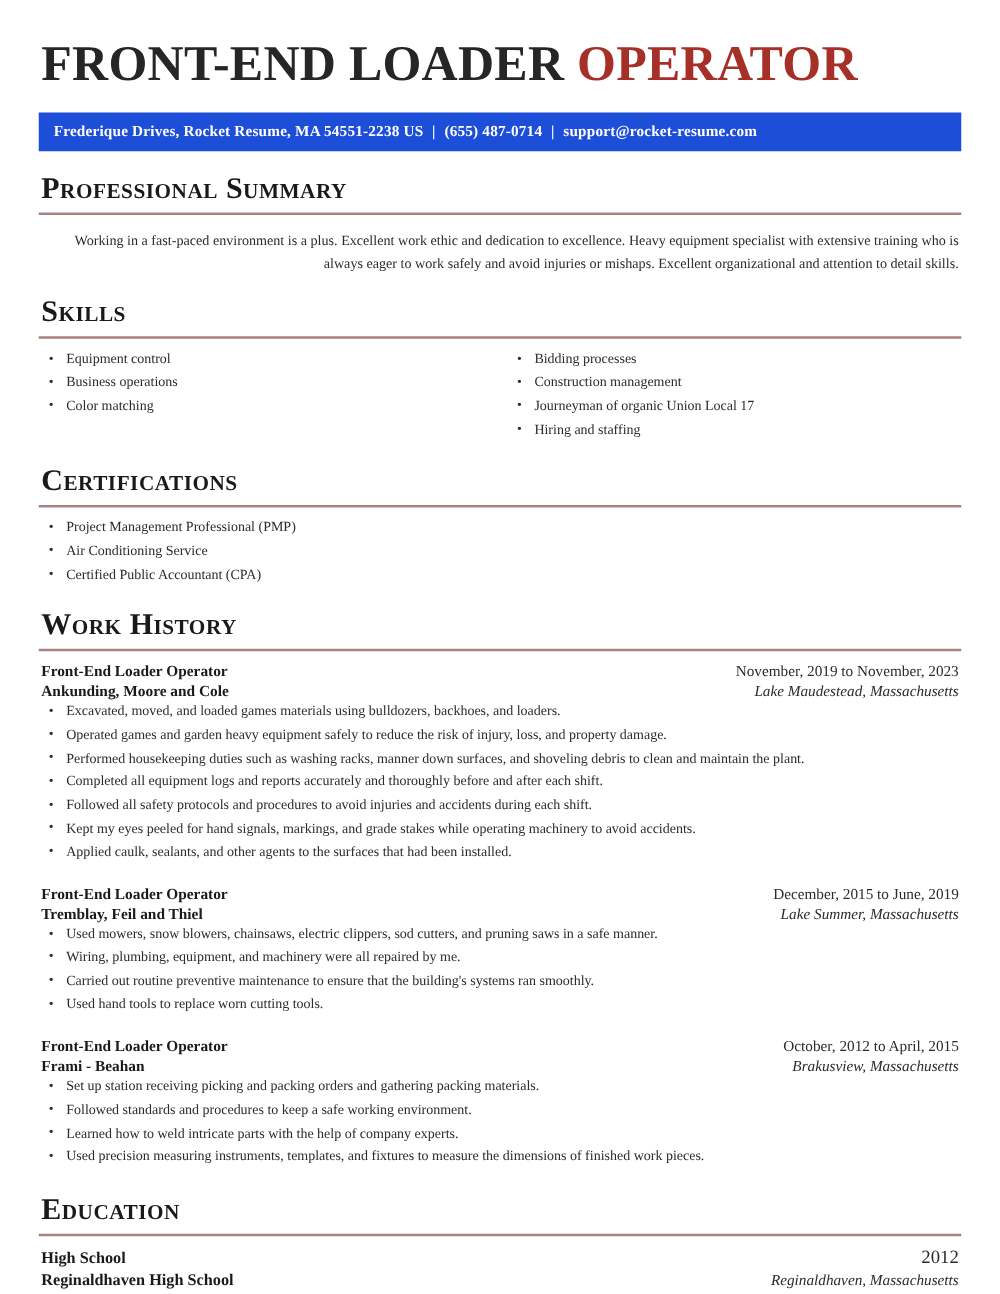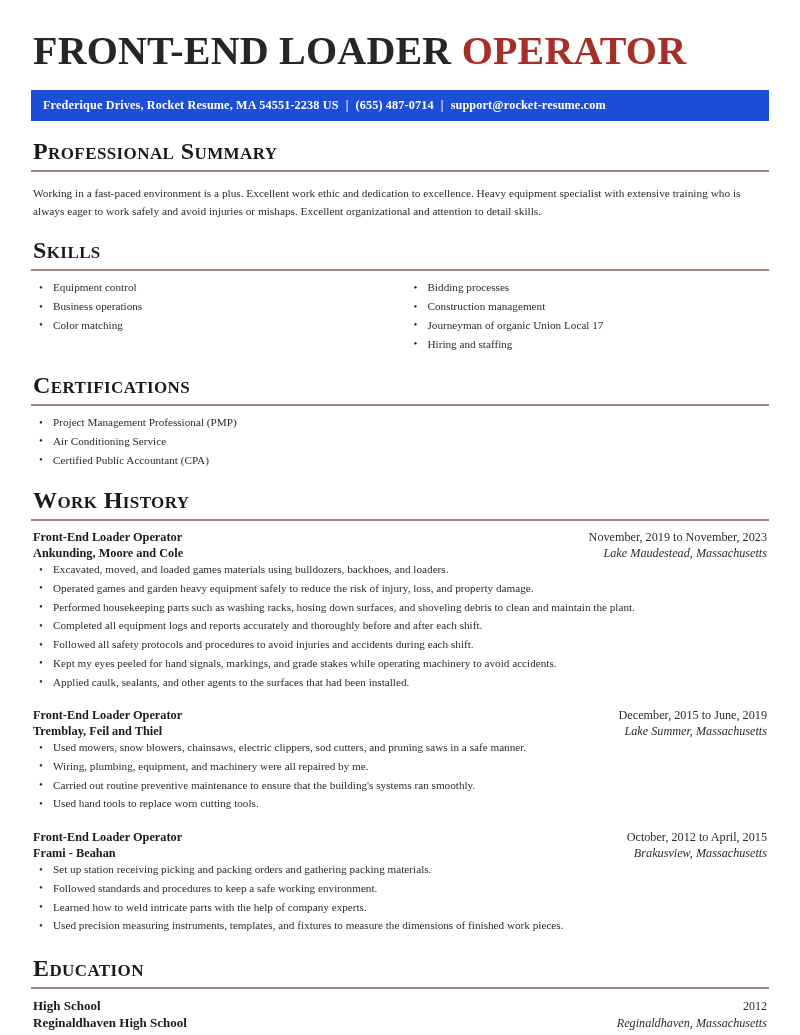--- a/index.html
+++ b/index.html
@@ -73,21 +73,21 @@
     background: #a9817e;
     width: 100%;
     margin-bottom: 9px;
   }
 
   .summary-text {
     font-size: 11.3px;
     line-height: 1.62;
     color: #2b2b2b;
     margin: 12px 2px;
-    text-align: left;
+    text-align: right;
   }
 
   
   ul.bullets {
     margin: 0;
     padding: 0;
     list-style: none;
   }
   ul.bullets li {
     position: relative;
@@ -150,21 +150,21 @@
     align-items: baseline;
     margin: 0 2px 1px 2px;
   }
   .edu-degree, .edu-school {
     font-size: 13px;
     font-weight: 700;
     color: #1a1a1a;
     text-align: right;
   }
   .edu-year {
-    font-size: 12px;
+    font-size: 15px;
     font-weight: 400;
     color: #2b2b2b;
   }
   .edu-location {
     font-size: 12.2px;
     font-style: italic;
     color: #2b2b2b;
   }
 
   .section.work-history { margin-top: 20px; }
@@ -232,21 +232,21 @@
         <span class="job-title">Front-End Loader Operator</span>
         <span class="job-dates">November, 2019 to November, 2023</span>
       </div>
       <div class="job-line">
         <span class="job-company">Ankunding, Moore and Cole</span>
         <span class="job-location">Lake Maudestead, Massachusetts</span>
       </div>
       <ul class="bullets job-bullets">
         <li>Excavated, moved, and loaded games materials using bulldozers, backhoes, and loaders.</li>
         <li>Operated games and garden heavy equipment safely to reduce the risk of injury, loss, and property damage.</li>
-        <li>Performed housekeeping parts such as washing racks, hosing down surfaces, and shoveling debris to clean and maintain the plant.</li>
+        <li>Performed housekeeping duties such as washing racks, manner down surfaces, and shoveling debris to clean and maintain the plant.</li>
         <li>Completed all equipment logs and reports accurately and thoroughly before and after each shift.</li>
         <li>Followed all safety protocols and procedures to avoid injuries and accidents during each shift.</li>
         <li>Kept my eyes peeled for hand signals, markings, and grade stakes while operating machinery to avoid accidents.</li>
         <li>Applied caulk, sealants, and other agents to the surfaces that had been installed.</li>
       </ul>
     </div>
 
     <div class="job">
       <div class="job-line">
         <span class="job-title">Front-End Loader Operator</span>

